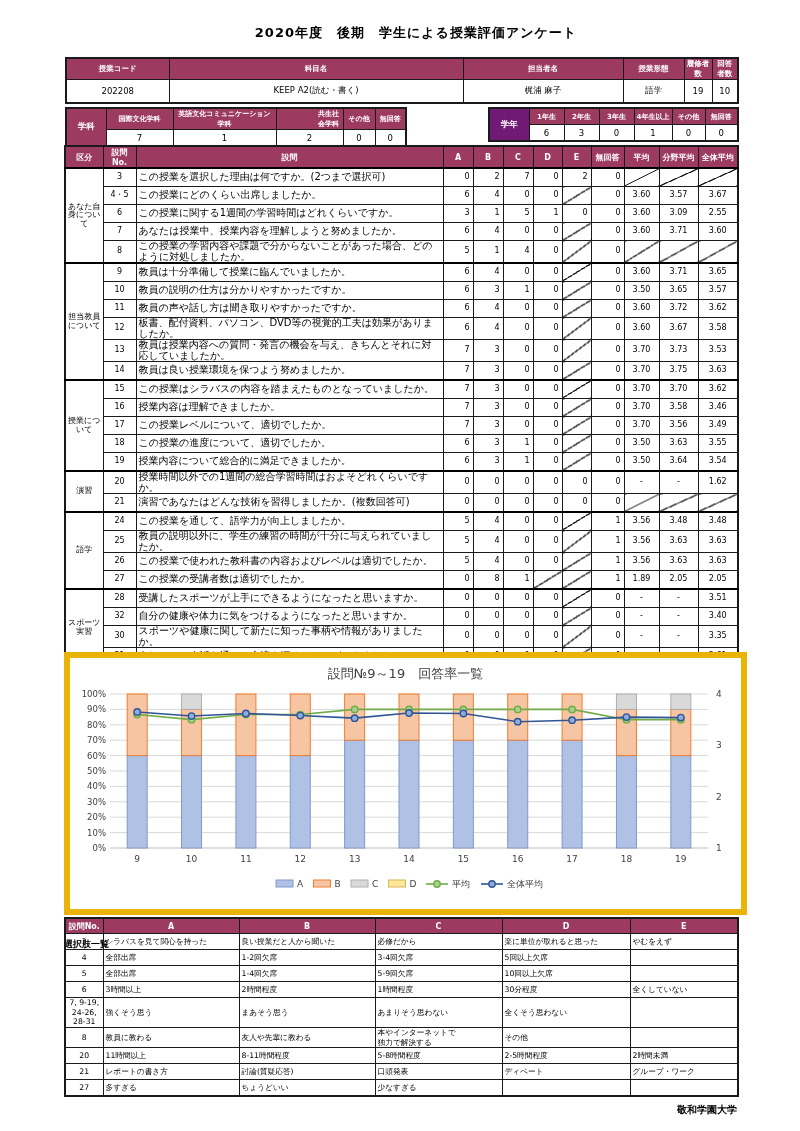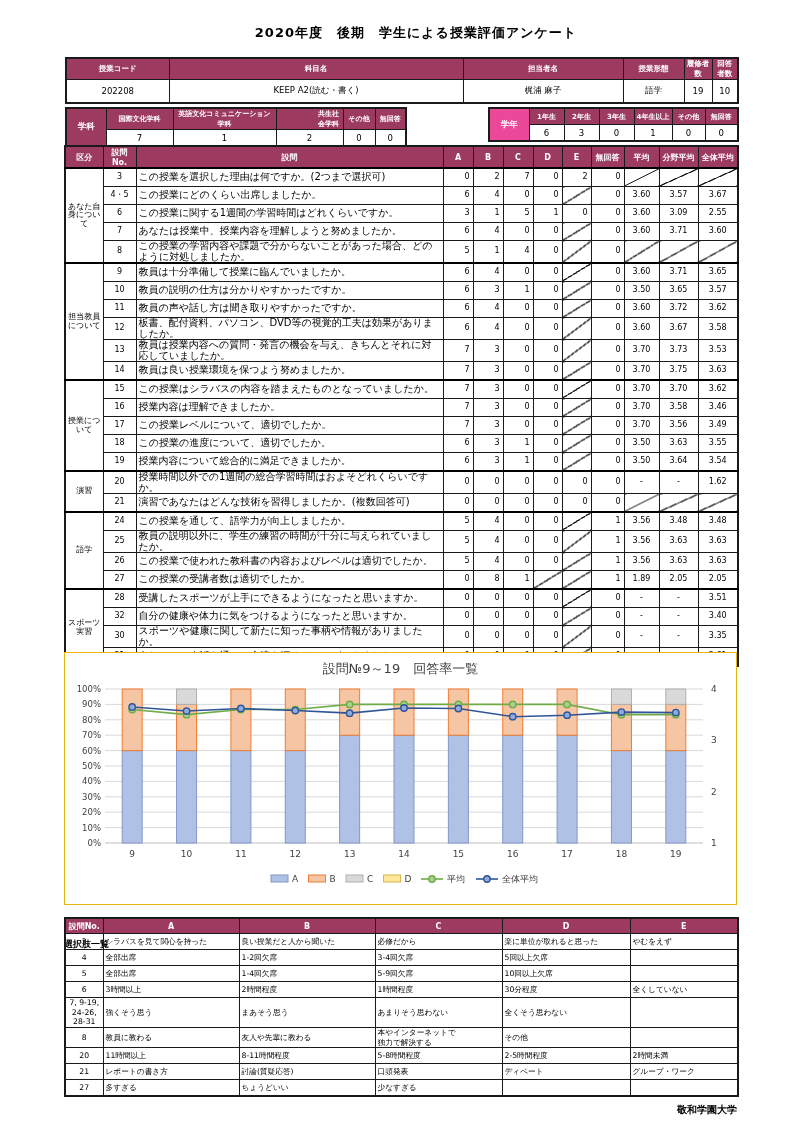--- a/index.html
+++ b/index.html
@@ -29,21 +29,21 @@
   .survey-table td.qno{text-align:center;}
   .survey-table td.qtext{text-align:left;font-size:10px;}
   .survey-table td.cnt{text-align:right;padding-right:3px;}
   .survey-table td.avg{text-align:center;}
   .survey-table tr.section-start td{border-top:2px solid #000;}
   .diag{background-image:linear-gradient(to bottom right,
         transparent calc(50% - 0.6px), #1a1a1a calc(50% - 0.6px),
         #1a1a1a calc(50% + 0.6px), transparent calc(50% + 0.6px));}
   
   .chart-box{position:absolute;top:652px;left:64px;width:671px;height:251px;
-             border:1px solid #eab308;background:#fff;}
+             border:6px solid #eab308;background:#fff;}
   
   .choices-title{position:absolute;top:938px;left:64px;font-size:9px;font-weight:bold;}
   .choices-table{position:absolute;top:917px;left:64px;width:673px;border:2px solid #1a1a1a;}
   .choices-table th{height:14px;font-size:8px;}
   .choices-table td{font-size:7.7px;height:15px;text-align:left;white-space:pre-line;line-height:1.25;}
   .choices-table td.qno{text-align:center;white-space:pre-line;}
   .footer{position:absolute;top:1103px;left:0;width:737px;text-align:right;
           font-size:10px;font-weight:bold;}
 </style>
 </head>
@@ -114,21 +114,21 @@
         <col style="width:40px">
         <col style="width:35px">
         <col style="width:35px">
         <col style="width:35px">
         <col style="width:38px">
         <col style="width:33px">
         <col style="width:33px">
       </colgroup>
   <tbody>
         <tr>
-          <th class="hd lbl" rowspan="2" style="background: #ec4899;">学年</th>
+          <th class="hd lbl" rowspan="2" style="background: #701a75;">学年</th>
           <th class="hd" style="background: rgb(156, 58, 95);">1年生</th>
           <th class="hd" style="background: rgb(156, 58, 95);">2年生</th>
           <th class="hd" style="background: rgb(156, 58, 95);">3年生</th>
           <th class="hd" style="background: rgb(156, 58, 95);">4年生以上</th>
           <th class="hd" style="background: rgb(156, 58, 95);">その他</th>
           <th class="hd" style="background: rgb(156, 58, 95);">無回答</th>
         </tr>
         <tr>
           <td>6</td>
           <td>3</td>

